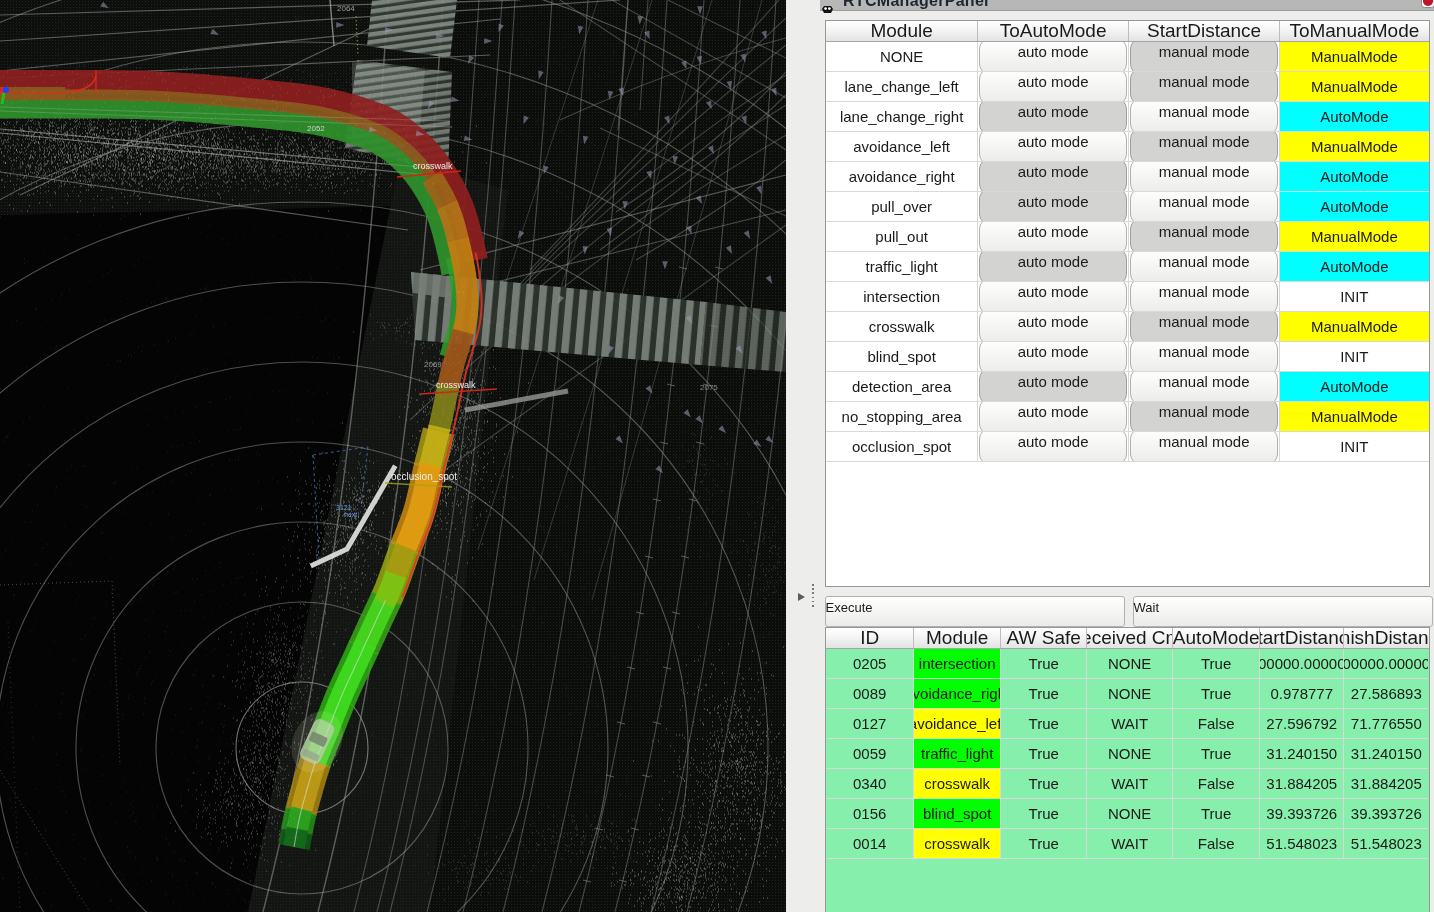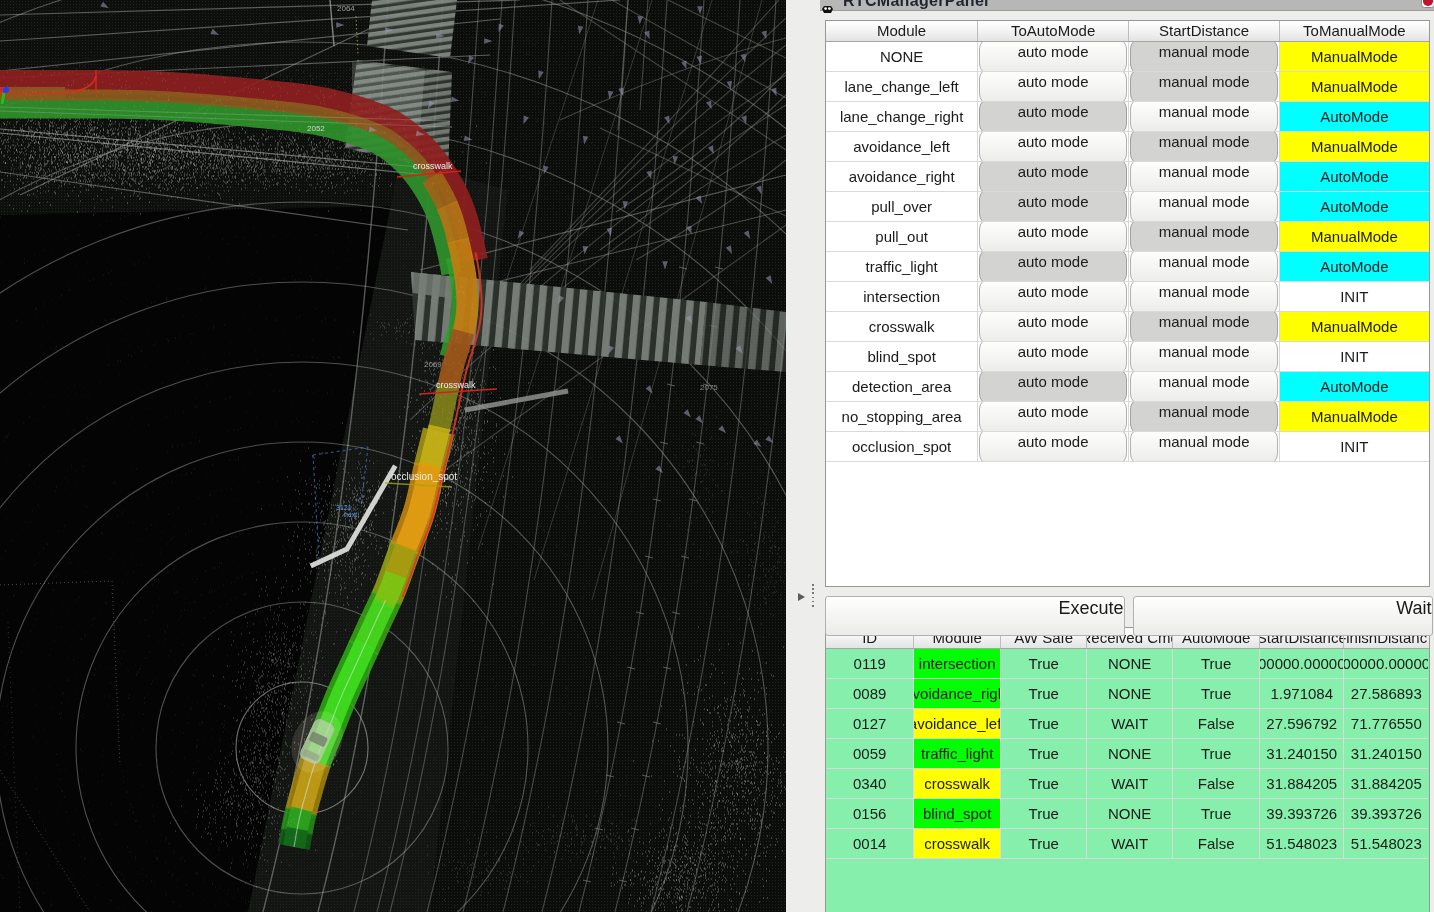--- a/index.html
+++ b/index.html
@@ -7,31 +7,31 @@
 #titlebar{position:absolute;left:820px;top:0;width:614px;height:10.5px;background:#b7b7b7;border-bottom:1px solid #9c9c9c}
 #ticon{position:absolute;left:822px;top:0px;width:11px;height:8px}
 #ttext{position:absolute;left:843px;top:-8px;font-size:16px;font-weight:700;color:#1f2630;letter-spacing:0.3px}
 #tclose{position:absolute;left:1421px;top:-6px;width:13.5px;height:14px;background:#fdfdfd;border:1px solid #8a8a8a;border-radius:3.5px}
 #tclose i{position:absolute;left:1.2px;top:1.2px;width:9.5px;height:9.5px;background:#c4132c;border-radius:50%}
 #sparrow{position:absolute;left:797.5px;top:593px;width:0;height:0;border-left:7px solid #5c5c5c;border-top:4.5px solid transparent;border-bottom:4.5px solid transparent}
 #spdots{position:absolute;left:812px;top:584px;width:1.6px;height:25px;background:repeating-linear-gradient(#787878 0,#787878 1.6px,transparent 1.6px,transparent 4.2px)}
 #t1{position:absolute;left:825px;top:20px;width:604.5px;height:567px;background:#fff;border:1px solid #979797}
 #t2{position:absolute;left:825px;top:627px;width:604.5px;height:285px;background:#86efac;border:1px solid #979797;border-bottom:none}
 .th{display:flex;height:20.5px;background:linear-gradient(#ffffff,#f6f6f6 40%,#e3e3e3);border-bottom:1px solid #a5a5a5}
-.hc{display:flex;align-items:center;justify-content:center;font-size:15px;border-right:1px solid #bdbdbd;overflow:hidden;white-space:nowrap;min-width:0}
+.hc{display:flex;align-items:center;justify-content:center;font-size:19px;border-right:1px solid #bdbdbd;overflow:hidden;white-space:nowrap;min-width:0}
 .hc:last-child{border-right:none}
 .tr{display:flex;height:30px}
 .td{display:flex;align-items:center;justify-content:center;font-size:15px;border-right:1px solid #d9d9d9;border-bottom:1px solid #d9d9d9;overflow:hidden;white-space:nowrap;min-width:0;position:relative}
 .td:last-child{border-right:none}
 .clip{flex:0 0 auto;text-align:center}
 .c1{width:152.5px}.c2{width:151px}.c3{width:151.5px}.c4{width:148.5px}
 .d1{width:88.4px}.d2{width:86.6px}.d3{width:86.4px}.d4{width:85.6px}.d5{width:87.4px}.d6{width:83.8px}.d7{width:84.3px}
 .btn{width:calc(100% - 1.6px);height:37px;line-height:26px;text-align:center;border:1px solid #b1b1b1;border-radius:11px;background:linear-gradient(#ffffff,#f6f6f4 45%,#ebebe8);font-size:15px}
 .btn.pressed{background:#d3d3d1;border-color:#a0a0a0}
-.pbtn{position:absolute;top:596px;height:40px;line-height:22px;text-align:right;border:1px solid #b1b1b1;border-radius:3px;background:linear-gradient(#ffffff,#f6f6f4 45%,#ebebe8);font-size:18px}
+.pbtn{position:absolute;top:596px;height:31px;line-height:22px;text-align:left;border:1px solid #b1b1b1;border-radius:3px;background:linear-gradient(#ffffff,#f6f6f4 45%,#ebebe8);font-size:13px}
 </style></head>
 <body>
 <svg width="786" height="912" viewBox="0 0 786 912" style="position:absolute;left:0;top:0">
 <rect width="786" height="912" fill="#040404"></rect>
 <defs>
 <pattern id="st1" width="13.4" height="80" patternUnits="userSpaceOnUse" patternTransform="rotate(5)">
  <rect width="13.4" height="80" fill="#7f867f"></rect>
         <rect x="7.4" width="6.0" height="80" fill="#2e342e"></rect>
 </pattern>
 <pattern id="st2" width="80" height="7.6" patternUnits="userSpaceOnUse" patternTransform="rotate(-8)">
@@ -440,21 +440,21 @@
       </div>
       <div class="hc d5">AutoMode</div>
       <div class="hc d6">
         <span class="clip">StartDistance</span>
       </div>
       <div class="hc d7">
         <span class="clip">FinishDistance</span>
       </div>
     </div>
     <div class="tr">
-      <div class="td d1">0119</div>
+      <div class="td d1">0205</div>
       <div class="td d2" style="background:#00ff00">
         <span class="clip">intersection</span>
       </div>
       <div class="td d3">True</div>
       <div class="td d4">NONE</div>
       <div class="td d5">True</div>
       <div class="td d6">
         <span class="clip">100000.000000</span>
       </div>
       <div class="td d7">
@@ -463,21 +463,21 @@
     </div>
     <div class="tr">
       <div class="td d1">0089</div>
       <div class="td d2" style="background:#00ff00">
         <span class="clip">avoidance_right</span>
       </div>
       <div class="td d3">True</div>
       <div class="td d4">NONE</div>
       <div class="td d5">True</div>
       <div class="td d6">
-        <span class="clip">1.971084</span>
+        <span class="clip">0.978777</span>
       </div>
       <div class="td d7">
         <span class="clip">27.586893</span>
       </div>
     </div>
     <div class="tr">
       <div class="td d1">0127</div>
       <div class="td d2" style="background:#ffff00">
         <span class="clip">avoidance_left</span>
       </div>

